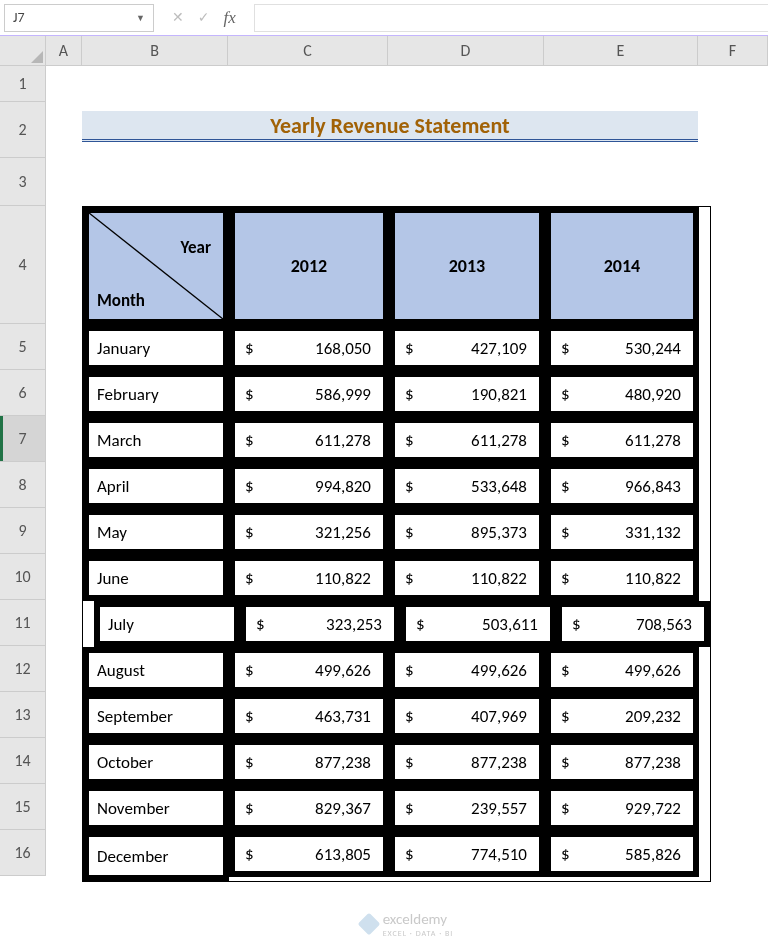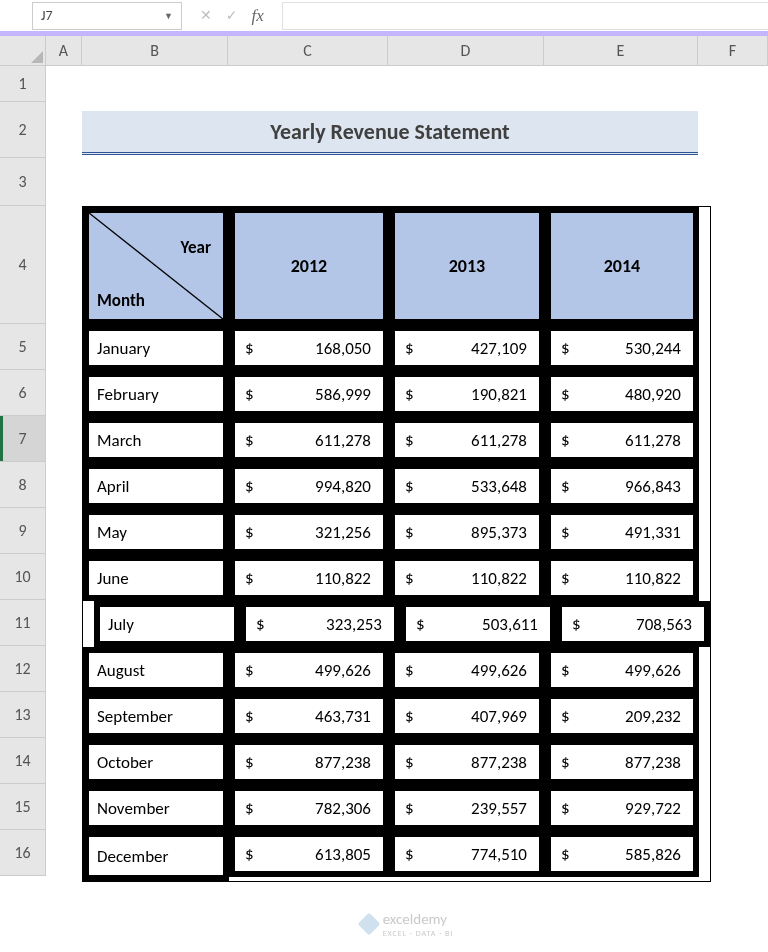--- a/index.html
+++ b/index.html
@@ -1,19 +1,19 @@
 <!DOCTYPE html>
 <html><head>
 <meta charset="utf-8">
 <style>
 * { box-sizing: border-box; margin: 0; padding: 0; }
 body { font-family: Calibri, Arial, sans-serif; background: #fff; width: 768px; height: 952px; overflow: hidden; position: relative; }
 
 
-.formula-bar { display: flex; align-items: center; height: 36px; background: #fff; border-bottom: 5px solid #c4b5fd; padding-left: 28px; }
+.formula-bar { display: flex; align-items: center; height: 36px; background: #fff; border-bottom: 1px solid #c4b5fd; }
 .namebox { display: flex; align-items: center; width: 150px; height: 28px; border: 1px solid #ccc; margin-left: 4px; background: #fff; padding: 0 8px; justify-content: space-between; font-size: 14px; color: #444; }
 .namebox .dd { color: #666; font-size: 9px; }
 .fb-icons { display: flex; align-items: center; gap: 14px; padding: 0 18px; color: #bdbdbd; font-size: 14px; }
 .fb-icons .fx { font-style: italic; font-family: 'Times New Roman', serif; font-size: 17px; color: #666; }
 .fb-input { flex: 1; height: 28px; border: 1px solid #e0e0e0; border-right: none; background: #fff; padding: 0 8px; font-size: 14px; }
 
 
 .grid-area { display: flex; height: 916px; }
 .select-all { width: 46px; height: 30px; background: #e6e6e6; border-right: 1px solid #ccc; border-bottom: 1px solid #ccc; position: relative; }
 .select-all::after { content: ''; position: absolute; right: 2px; bottom: 2px; border-style: solid; border-width: 0 0 12px 12px; border-color: transparent transparent #b7b7b7 transparent; }
@@ -21,21 +21,21 @@
 .col-headers { display: flex; height: 30px; background: #e6e6e6; }
 .col-h { display: flex; align-items: center; justify-content: center; border-right: 1px solid #ccc; border-bottom: 1px solid #ccc; font-size: 16px; color: #555; background: #e6e6e6; }
 .row-headers { width: 46px; background: #e6e6e6; }
 .row-h { display: flex; align-items: center; justify-content: center; border-right: 1px solid #ccc; border-bottom: 1px solid #ccc; font-size: 16px; color: #555; background: #e6e6e6; position: relative; }
 .row-h.active { background: #d5d5d5; }
 .row-h.active::before { content:''; position:absolute; left:0; top:0; bottom:0; width:3px; background:#217346; }
 
 .cells { flex: 1; position: relative; background: #fff; }
 
 
-.title-banner { position: absolute; left: 36px; top: 45px; width: 616px; height: 44px; background: #dde6f0; border-bottom: 3px double #2f5597; display: flex; align-items: center; justify-content: center; font-size: 22px; font-weight: bold; color: #404040; }
+.title-banner { position: absolute; left: 36px; top: 45px; width: 616px; height: 31px; background: #dde6f0; border-bottom: 3px double #2f5597; display: flex; align-items: center; justify-content: center; font-size: 22px; font-weight: bold; color: #a16207; }
 
 
 .dtable { position: absolute; left: 36px; top: 140px; border: 1.5px solid #000; background: #fff; }
 .dtr { display: flex; }
 .dtc { border: 6px solid #000000; display: flex; align-items: center; padding: 0 8px; font-size: 17px; background: #fff; }
 .dth { background: #b4c6e7; font-weight: bold; justify-content: center; font-size: 18px; }
 .diag { position: relative; padding: 0; }
 .diag svg { position: absolute; top:0; left:0; width:100%; height:100%; }
 .diag .year-lbl { position: absolute; top: 24px; right: 12px; font-weight: bold; font-size: 17px; }
 .diag .month-lbl { position: absolute; bottom: 8px; left: 8px; font-weight: bold; font-size: 17px; }
@@ -177,21 +177,21 @@
             <div class="dtc money" style="width: 160px; height: 46px;">
               <span class="sym">$</span>
               <span class="val">321,256</span>
             </div>
             <div class="dtc money" style="width: 156px; height: 46px;">
               <span class="sym">$</span>
               <span class="val">895,373</span>
             </div>
             <div class="dtc money" style="width: 154px; height: 46px;">
               <span class="sym">$</span>
-              <span class="val">491,331</span>
+              <span class="val">331,132</span>
             </div>
           </div>
           <div class="dtr">
             <div class="dtc" style="width: 146px; height: 46px;">June</div>
             <div class="dtc money" style="width: 160px; height: 46px;">
               <span class="sym">$</span>
               <span class="val">110,822</span>
             </div>
             <div class="dtc money" style="width: 156px; height: 46px;">
               <span class="sym">$</span>
@@ -259,21 +259,21 @@
             </div>
             <div class="dtc money" style="width: 154px; height: 46px;">
               <span class="sym">$</span>
               <span class="val">877,238</span>
             </div>
           </div>
           <div class="dtr">
             <div class="dtc" style="width: 146px; height: 46px;">November</div>
             <div class="dtc money" style="width: 160px; height: 46px;">
               <span class="sym">$</span>
-              <span class="val">782,306</span>
+              <span class="val">829,367</span>
             </div>
             <div class="dtc money" style="width: 156px; height: 46px;">
               <span class="sym">$</span>
               <span class="val">239,557</span>
             </div>
             <div class="dtc money" style="width: 154px; height: 46px;">
               <span class="sym">$</span>
               <span class="val">929,722</span>
             </div>
           </div>

